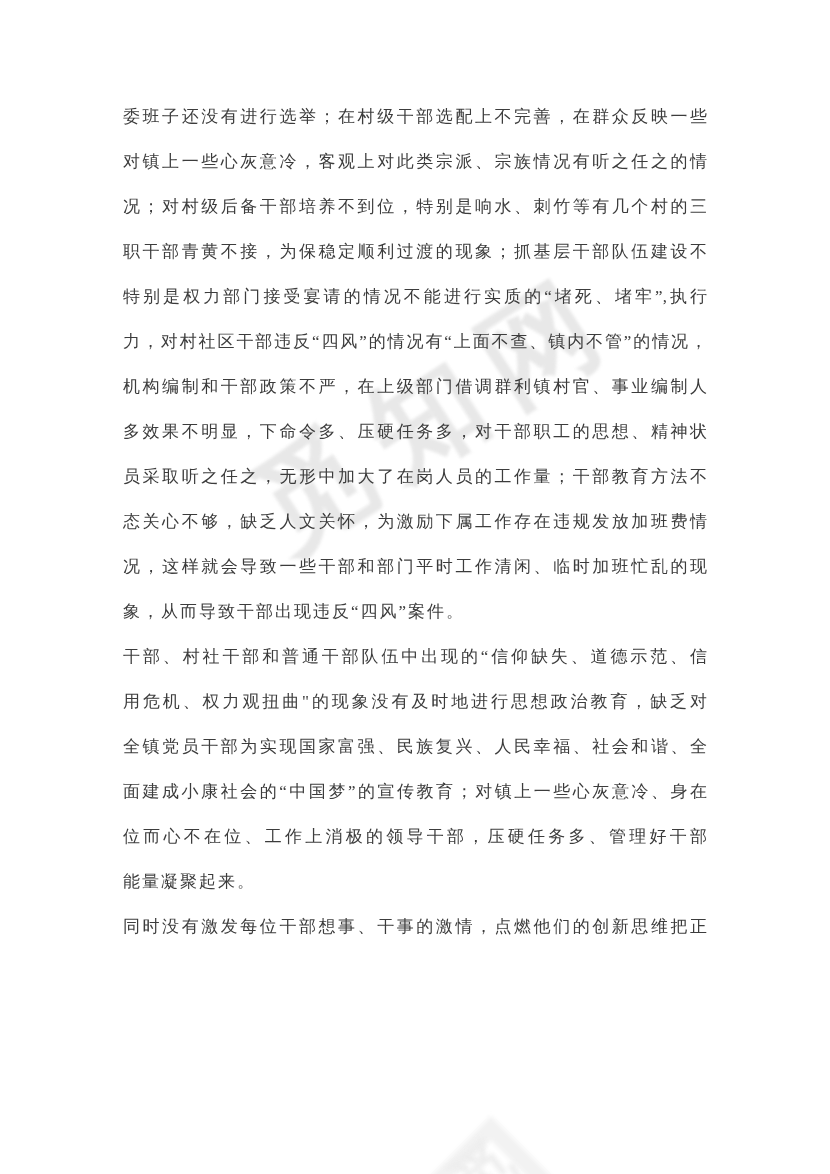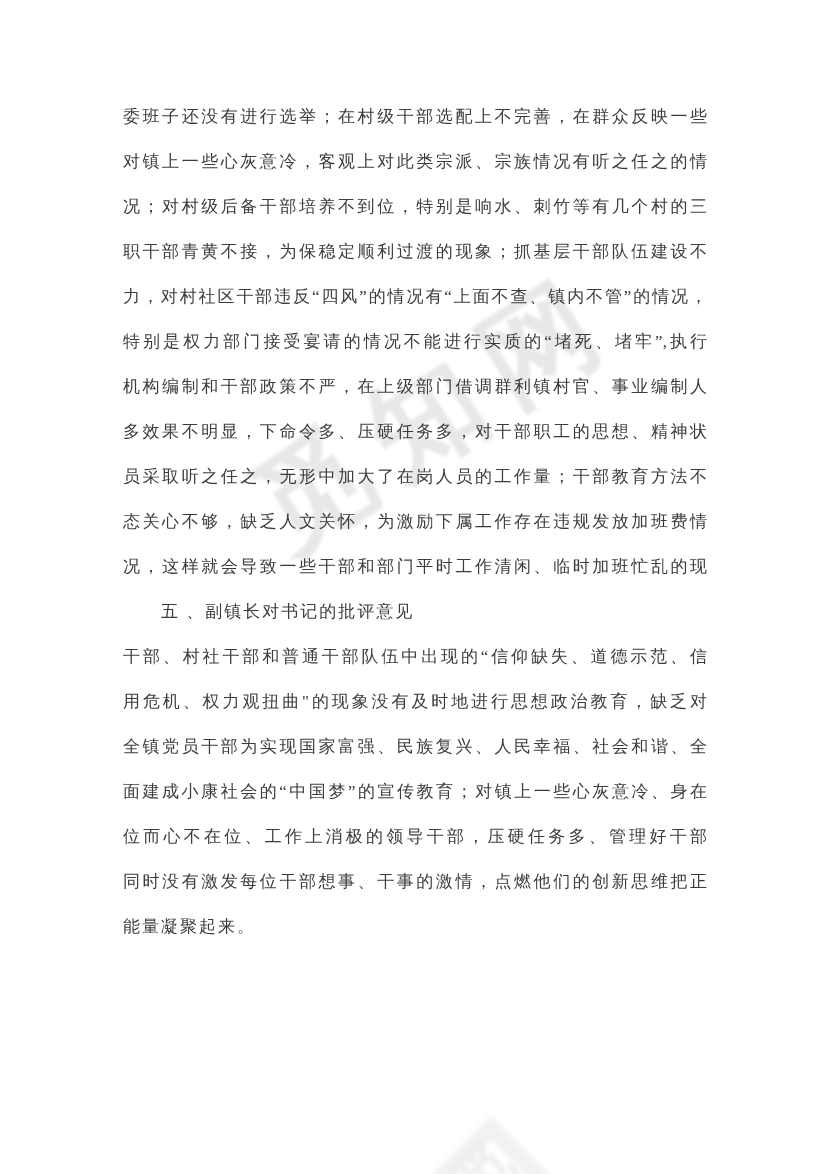--- a/index.html
+++ b/index.html
@@ -101,30 +101,30 @@
   <div class="wm-center">觅知网</div>
 
   <div class="wm-diamond"></div>
   <div class="wm-diamond-glyph">觅</div>
 
   <div class="content">
     <div class="line just">委班子还没有进行选举；在村级干部选配上不完善，在群众反映一些</div>
     <div class="line just">对镇上一些心灰意冷，客观上对此类宗派、宗族情况有听之任之的情</div>
     <div class="line just">况；对村级后备干部培养不到位，特别是响水、刺竹等有几个村的三</div>
     <div class="line just">职干部青黄不接，为保稳定顺利过渡的现象；抓基层干部队伍建设不</div>
+    <div class="line just">特别是权力部门接受宴请的情况不能进行实质的“堵死、堵牢”,执行</div>
     <div class="line just">力，对村社区干部违反“四风”的情况有“上面不查、镇内不管”的情况，</div>
-    <div class="line just">特别是权力部门接受宴请的情况不能进行实质的“堵死、堵牢”,执行</div>
     <div class="line just">机构编制和干部政策不严，在上级部门借调群利镇村官、事业编制人</div>
     <div class="line just">多效果不明显，下命令多、压硬任务多，对干部职工的思想、精神状</div>
     <div class="line just">员采取听之任之，无形中加大了在岗人员的工作量；干部教育方法不</div>
     <div class="line just">态关心不够，缺乏人文关怀，为激励下属工作存在违规发放加班费情</div>
     <div class="line just">况，这样就会导致一些干部和部门平时工作清闲、临时加班忙乱的现</div>
-    <div class="line ind">五 、副镇长对书记的批评意见</div>
+    <div class="line">象，从而导致干部出现违反“四风”案件。</div>
     <div class="line just">干部、村社干部和普通干部队伍中出现的“信仰缺失、道德示范、信</div>
     <div class="line just">用危机、权力观扭曲"的现象没有及时地进行思想政治教育，缺乏对</div>
     <div class="line just">全镇党员干部为实现国家富强、民族复兴、人民幸福、社会和谐、全</div>
     <div class="line just">面建成小康社会的“中国梦”的宣传教育；对镇上一些心灰意冷、身在</div>
     <div class="line just">位而心不在位、工作上消极的领导干部，压硬任务多、管理好干部</div>
+    <div class="line">能量凝聚起来。</div>
     <div class="line just">同时没有激发每位干部想事、干事的激情，点燃他们的创新思维把正</div>
-    <div class="line">能量凝聚起来。</div>
   </div>
 
 </div>
 
 </body></html>

